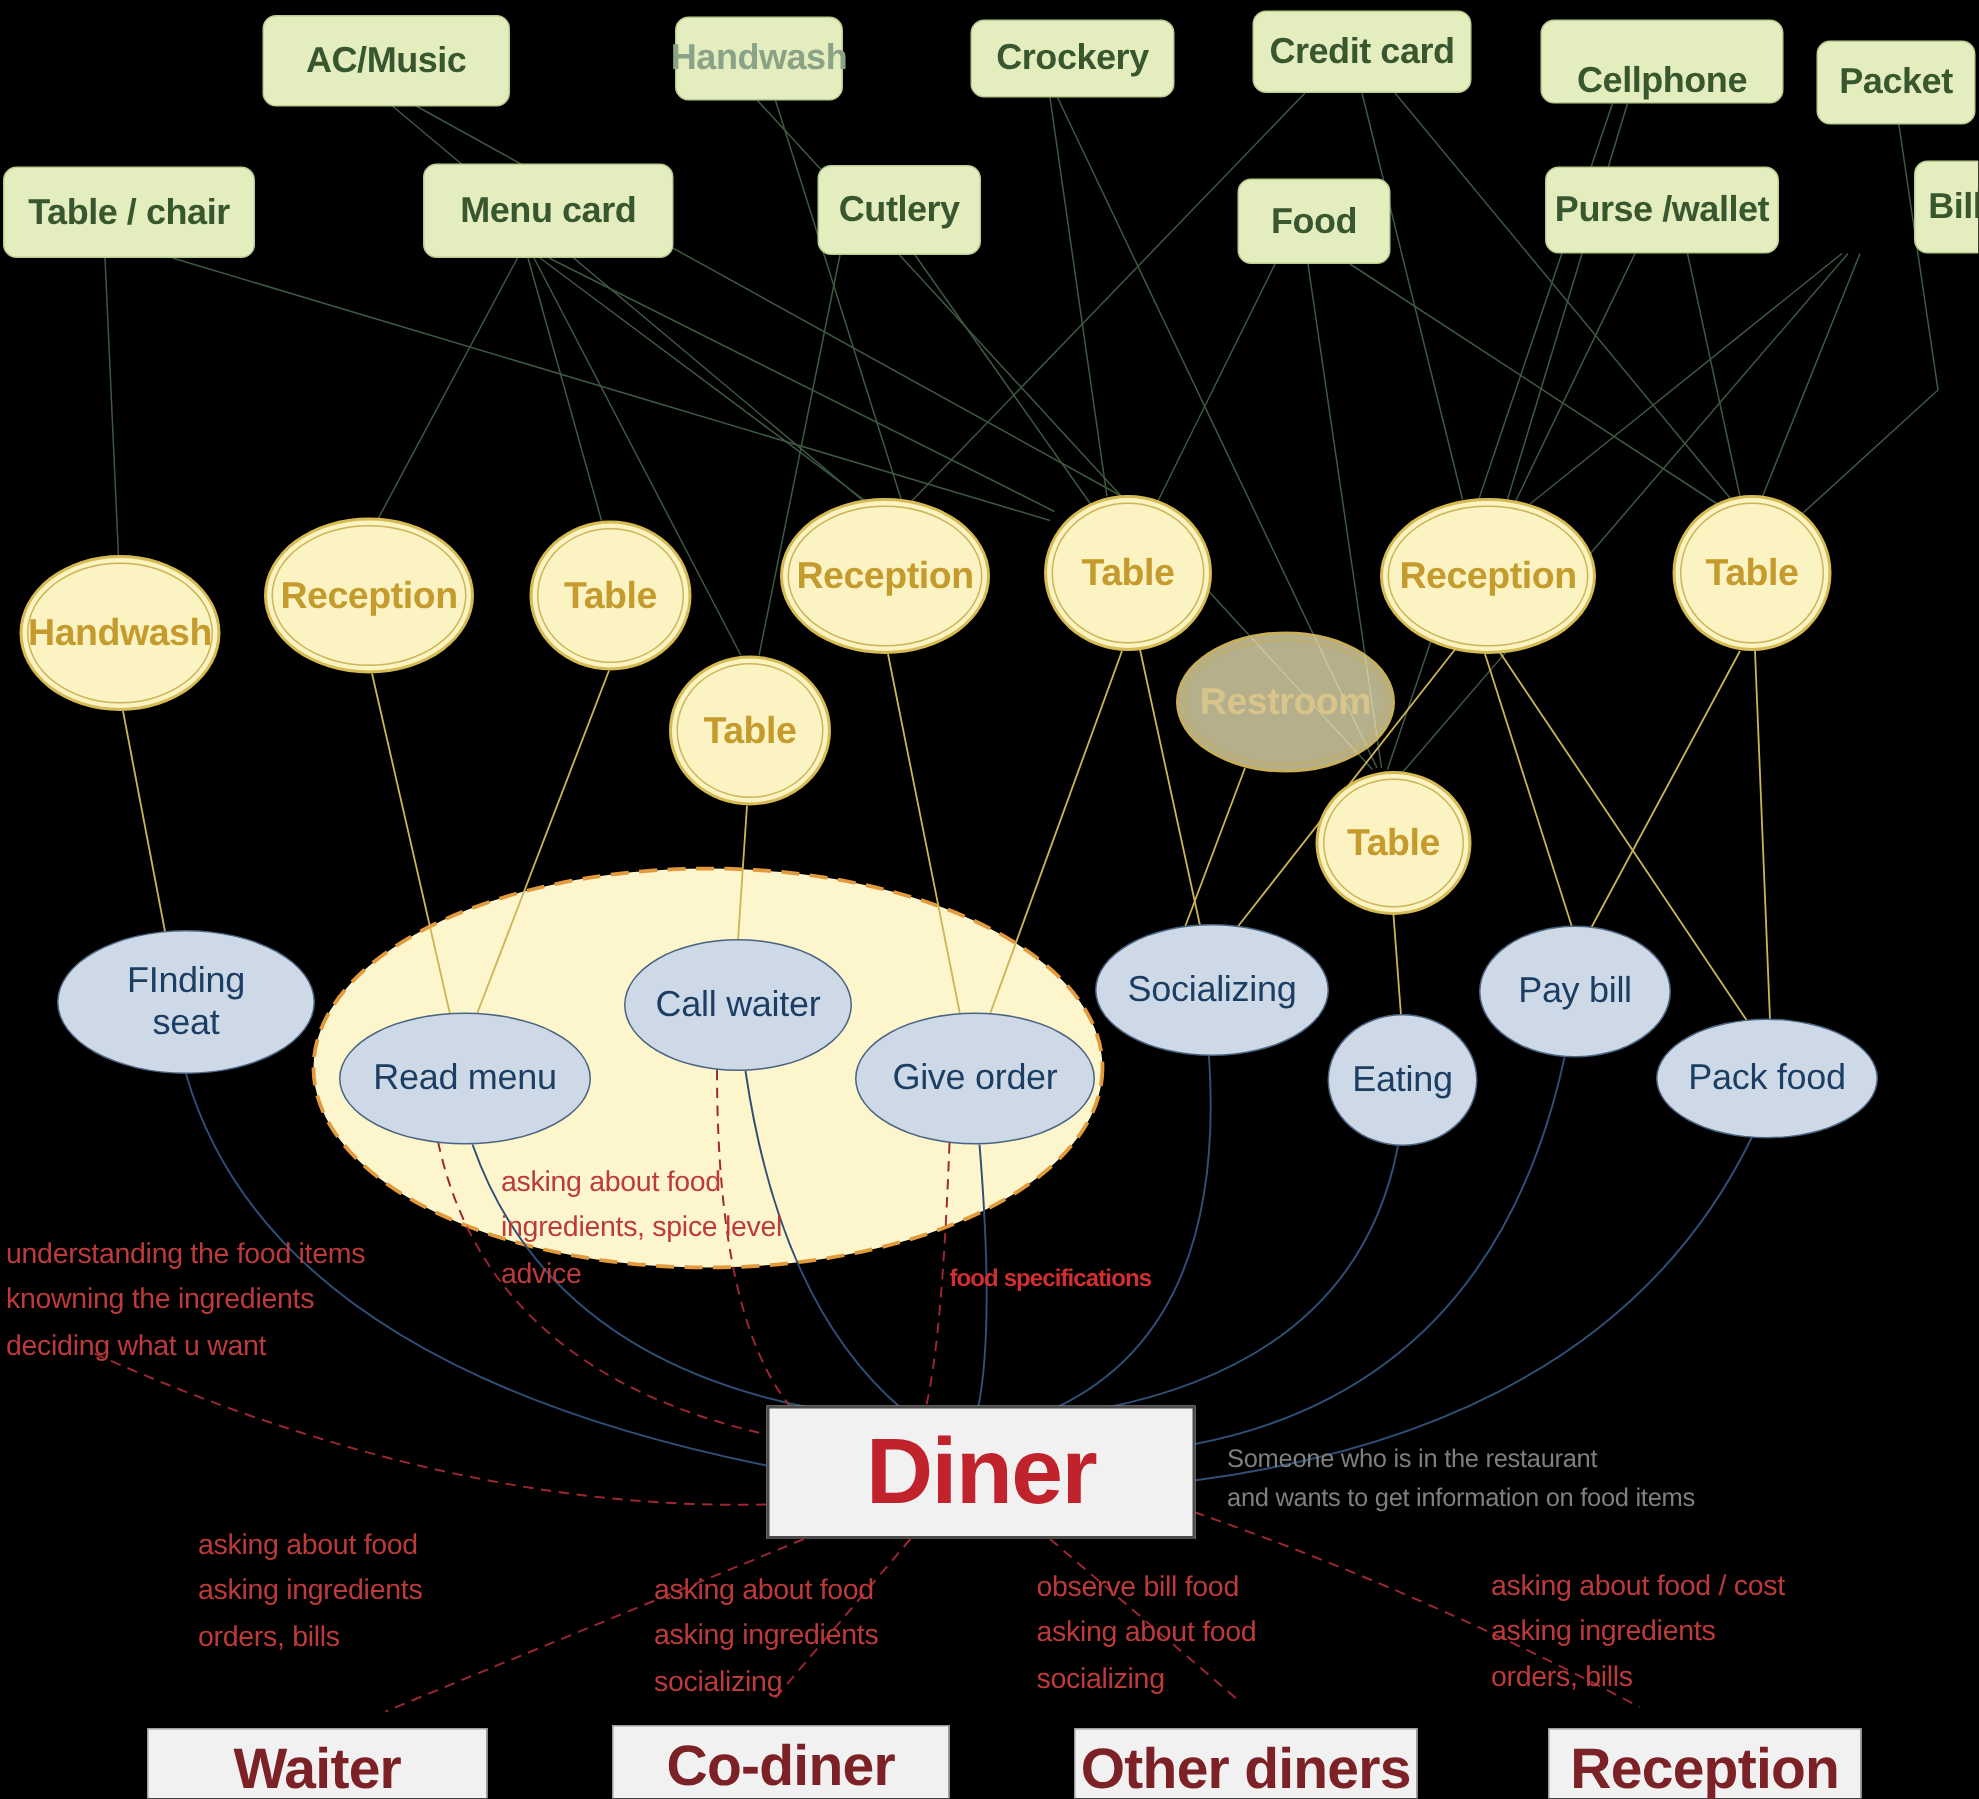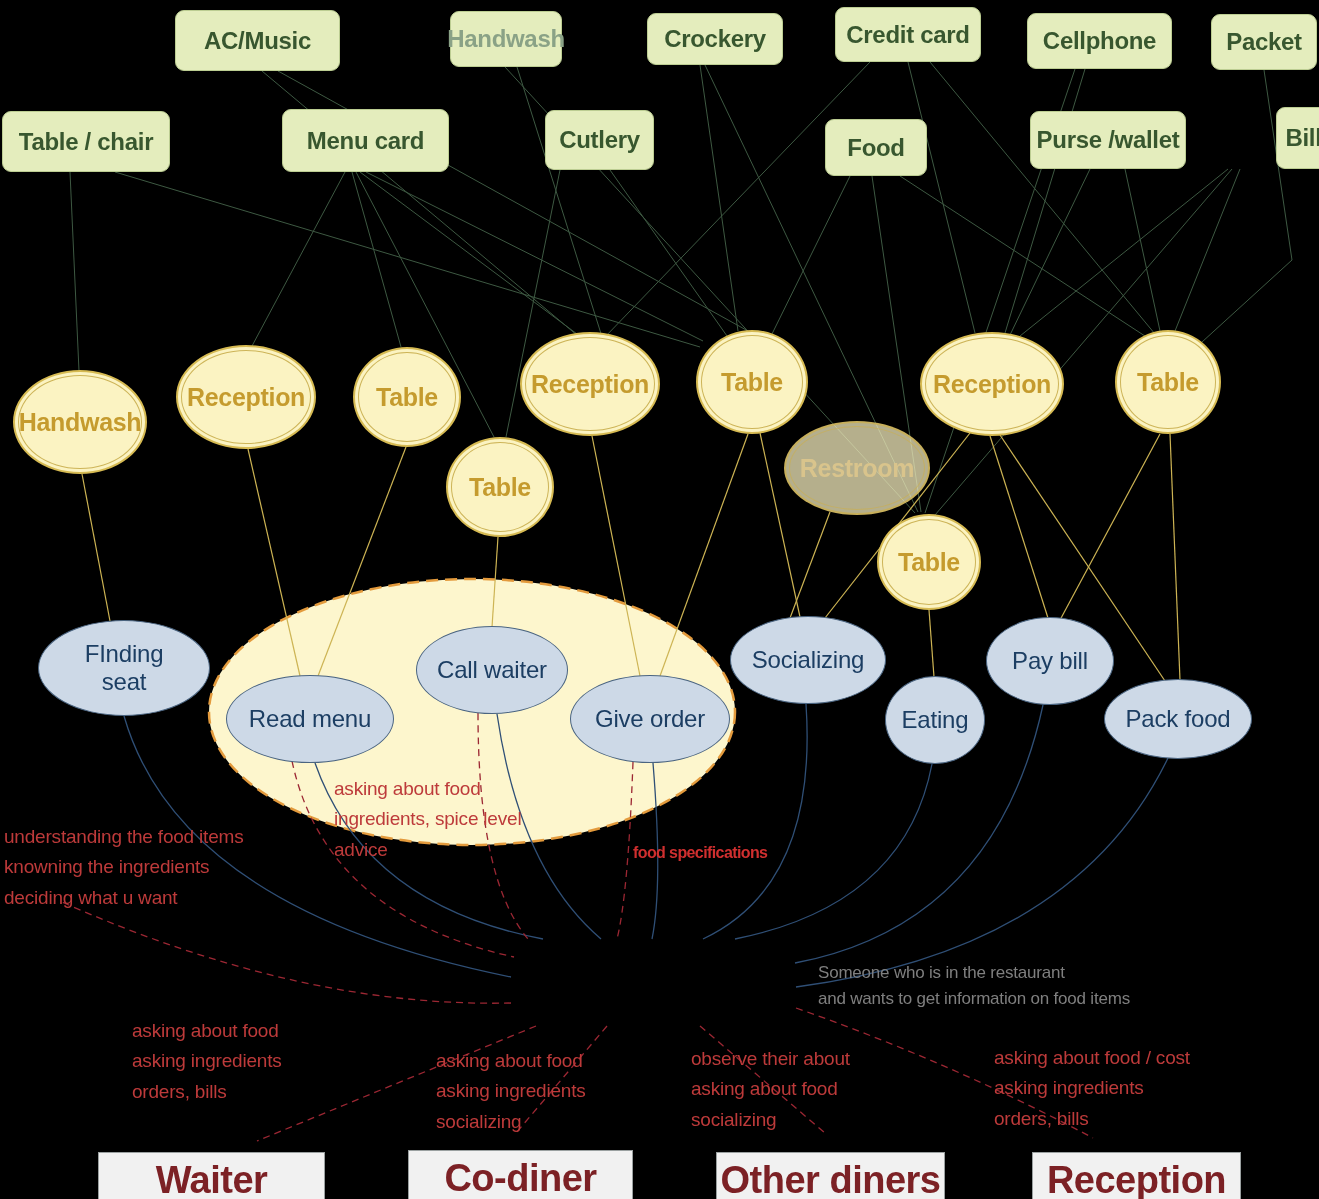--- a/index.html
+++ b/index.html
@@ -149,24 +149,24 @@
     </div>
   <div class="node rect-node faded" style="left:450px;top:11px;width:112px;height:56px;">
       <span>Handwash</span>
     </div>
   <div class="node rect-node" style="left:647px;top:13px;width:136px;height:52px;">
       <span>Crockery</span>
     </div>
   <div class="node rect-node" style="left:835px;top:7px;width:146px;height:55px;">
       <span>Credit card</span>
     </div>
-  <div class="node rect-node" style="left:1027px;top:13px;width:145px;height:56px;">
+  <div class="node rect-node" style="left:1027px;top:13px;width:162px;height:56px;align-items:flex-end;">
       <span>Cellphone</span>
     </div>
-  <div class="node rect-node" style="left:1211px;top:14px;width:106px;height:56px;">
+  <div class="node rect-node" style="left:1211px;top:27px;width:106px;height:56px;">
       <span>Packet</span>
     </div>
   <div class="node rect-node" style="left:2px;top:111px;width:168px;height:61px;">
       <span>Table / chair</span>
     </div>
   <div class="node rect-node" style="left:282px;top:109px;width:167px;height:63px;">
       <span>Menu card</span>
     </div>
   <div class="node rect-node" style="left:545px;top:110px;width:109px;height:60px;">
       <span>Cutlery</span>
@@ -240,20 +240,23 @@
   <div class="node act-node" style="left:986px;top:617px;width:128px;height:88px;">
       <span class="lbl">Pay bill</span>
     </div>
   <div class="node act-node" style="left:885px;top:676px;width:100px;height:88px;">
       <span class="lbl">Eating</span>
     </div>
   <div class="node act-node" style="left:1104px;top:679px;width:148px;height:80px;">
       <span class="lbl">Pack food</span>
     </div>
 
+  <div class="node diner-box" style="left:511px;top:937px;width:286px;height:89px;">
+      <span>Diner</span>
+    </div>
   <div class="caption" style="left:818px;top:960px;width:360px;">Someone who is in the restaurant
 and wants to get information on food items</div>
 
   <div class="node actor-box" style="left:98px;top:1152px;width:227px;height:56px;">
       <span>Waiter</span>
     </div>
   <div class="node actor-box" style="left:408px;top:1150px;width:225px;height:58px;">
       <span>Co-diner</span>
     </div>
   <div class="node actor-box" style="left:716px;top:1152px;width:229px;height:56px;">
@@ -269,20 +272,20 @@
   <div class="note" style="left:334px;top:774px;">asking about food
 ingredients, spice level
 advice</div>
   <div class="note small" style="left:633px;top:840px;">food specifications</div>
   <div class="note" style="left:132px;top:1016px;">asking about food
 asking ingredients
 orders, bills</div>
   <div class="note" style="left:436px;top:1046px;">asking about food
 asking ingredients
 socializing</div>
-  <div class="note" style="left:691px;top:1044px;">observe their about
+  <div class="note" style="left:691px;top:1044px;">observe bill food
 asking about food
 socializing</div>
   <div class="note" style="left:994px;top:1043px;">asking about food / cost
 asking ingredients
 orders, bills</div>
 
 </div>
 
 </body></html>

